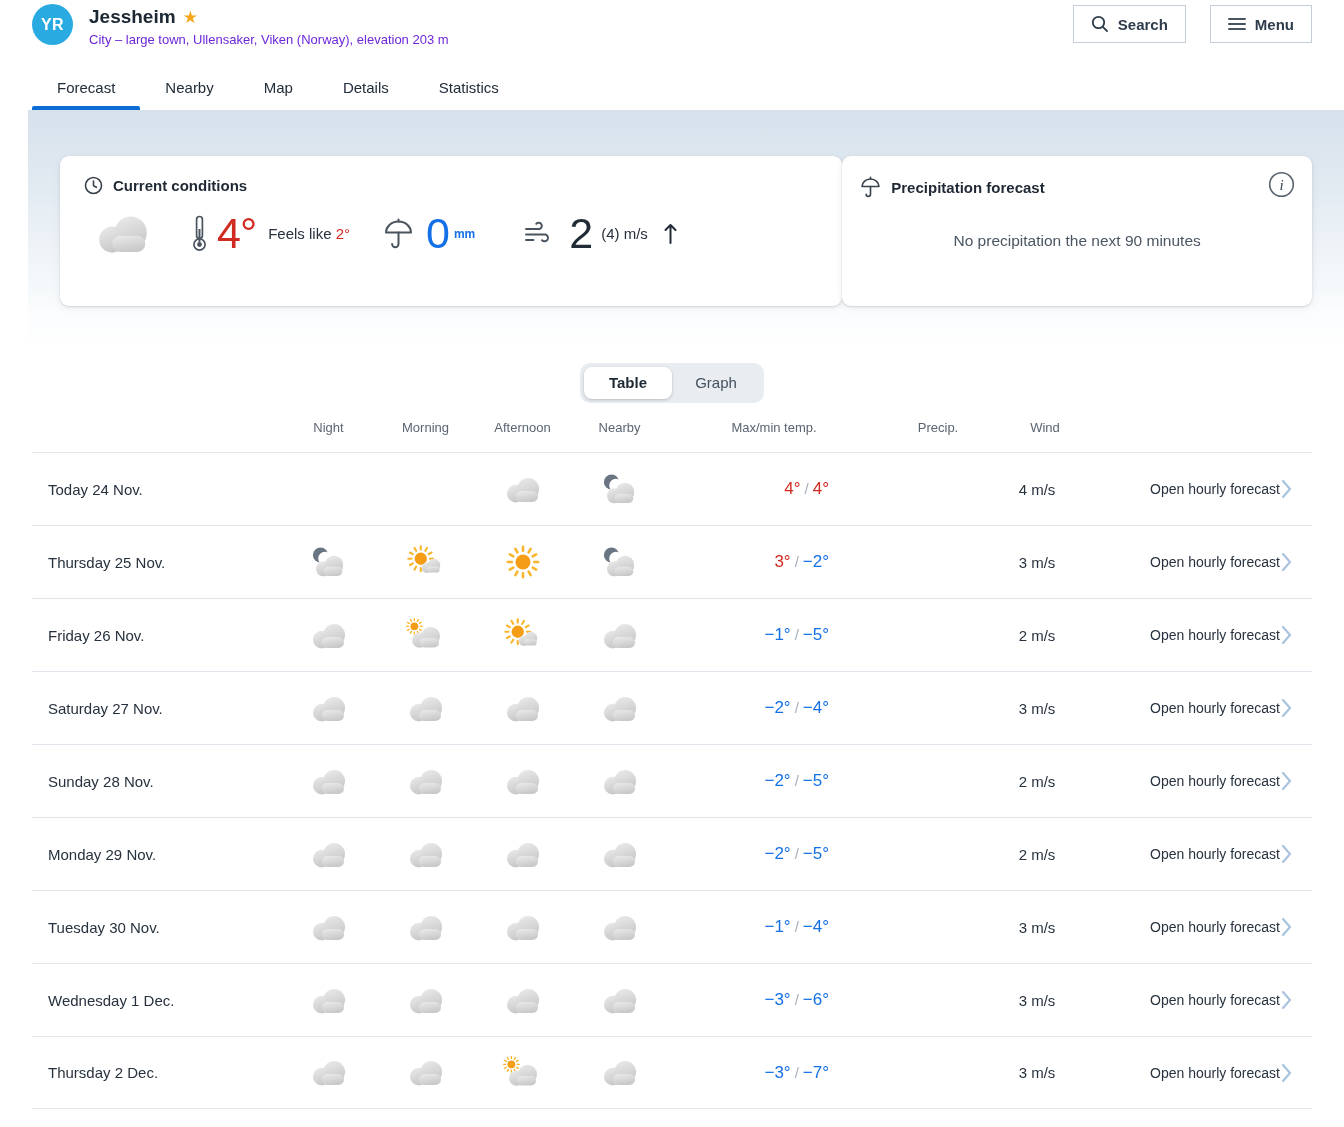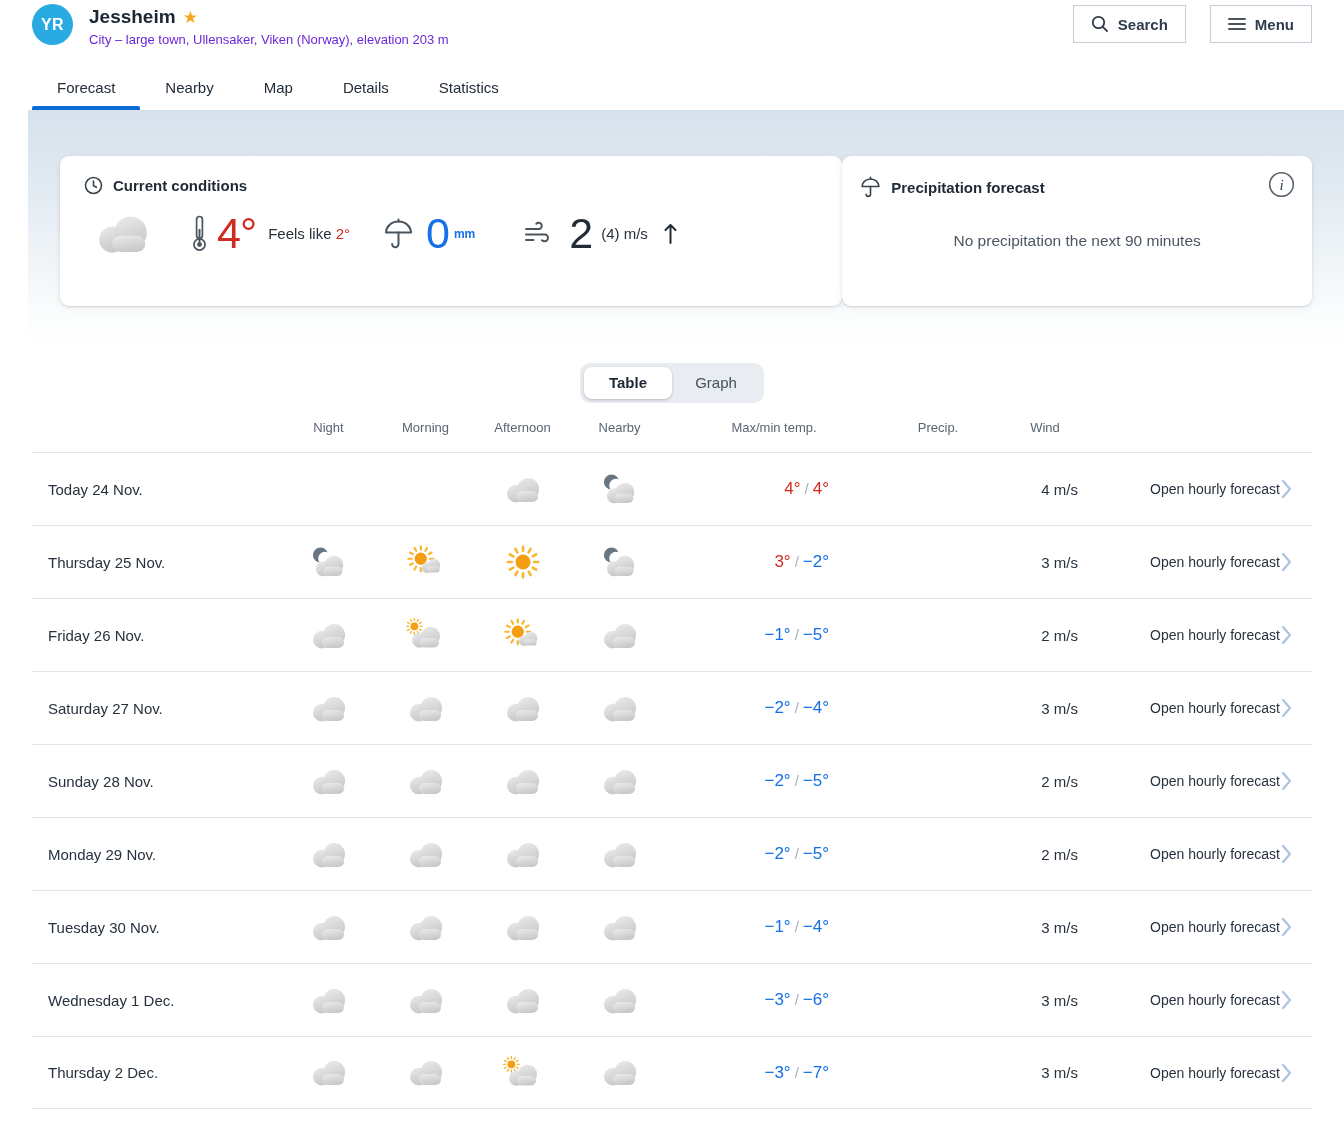--- a/index.html
+++ b/index.html
@@ -66,21 +66,21 @@
   .thead{height:49px;}
   .thead span{font-size:13px;color:var(--muted);text-align:center;}
   .thead .h-date{text-align:left;}
   .trow{height:73px;border-top:1px solid var(--line);}
   .trow:last-child{border-bottom:1px solid var(--line);}
   .cell.date{font-size:15px;color:#27323e;padding-left:16px;}
   .cell.period{display:flex;justify-content:center;align-items:center;}
   .cell.temps{text-align:right;padding-right:51px;font-size:17px;font-weight:500;white-space:nowrap;}
   .t-sep{color:#a7b0bb;font-weight:normal;font-size:15px;margin:0 4px;}
   .cell.precip{text-align:center;font-size:15px;color:var(--cold);}
-  .cell.wind{text-align:right;padding-right:16px;font-size:15px;color:#27323e;}
+  .cell.wind{text-align:center;padding-right:16px;font-size:15px;color:#27323e;}
   .cell.link-cell{display:flex;justify-content:flex-end;align-items:center;gap:1px;
         padding-right:20px;font-size:14px;color:#27323e;cursor:pointer;}
 </style>
 </head>
 <body>
 
 <svg width="0" height="0" style="position:absolute" aria-hidden="true">
   <defs>
     <linearGradient id="cg" x1="0" y1="0" x2="0.35" y2="1">
       <stop offset="0" stop-color="#ebebeb"></stop>

